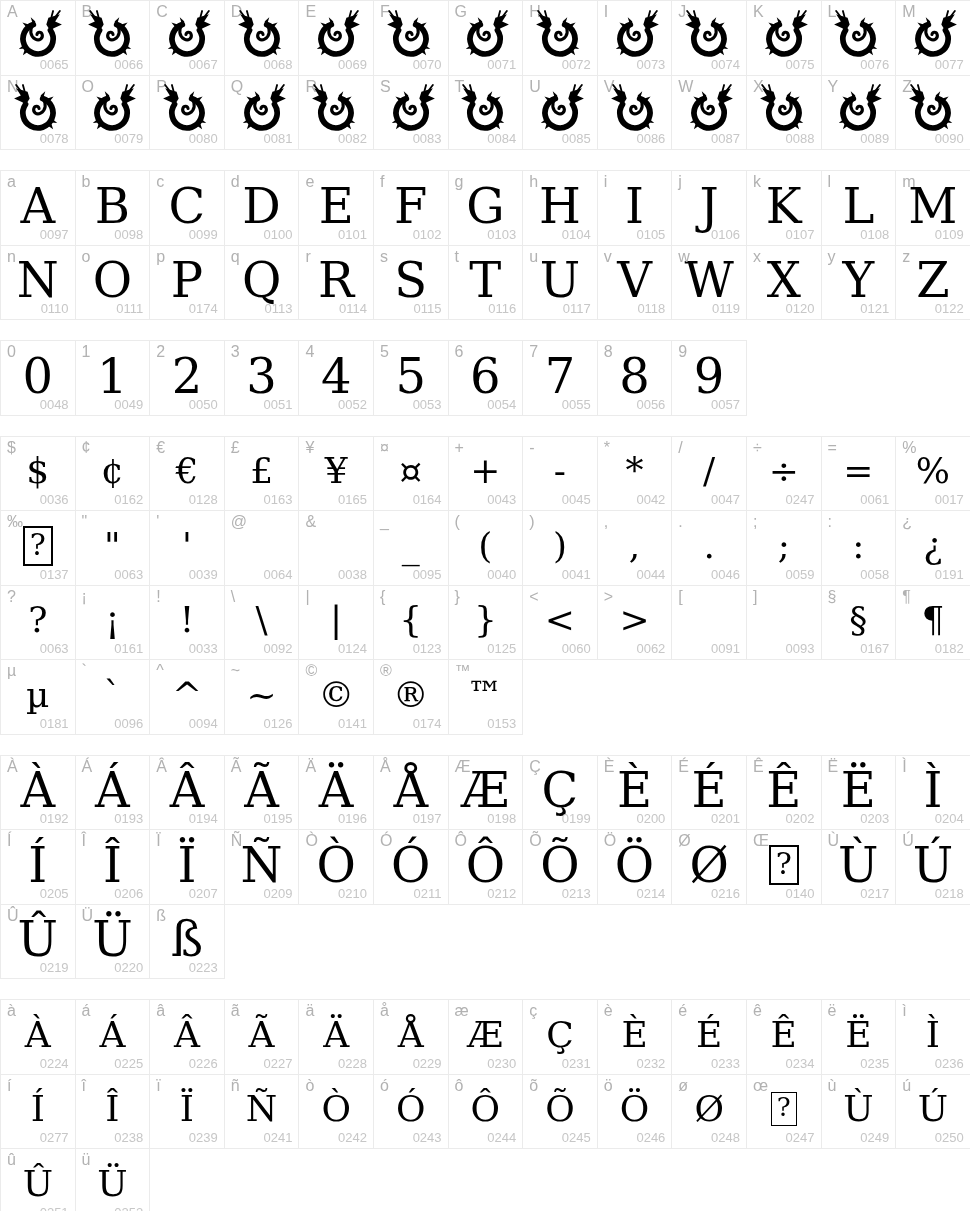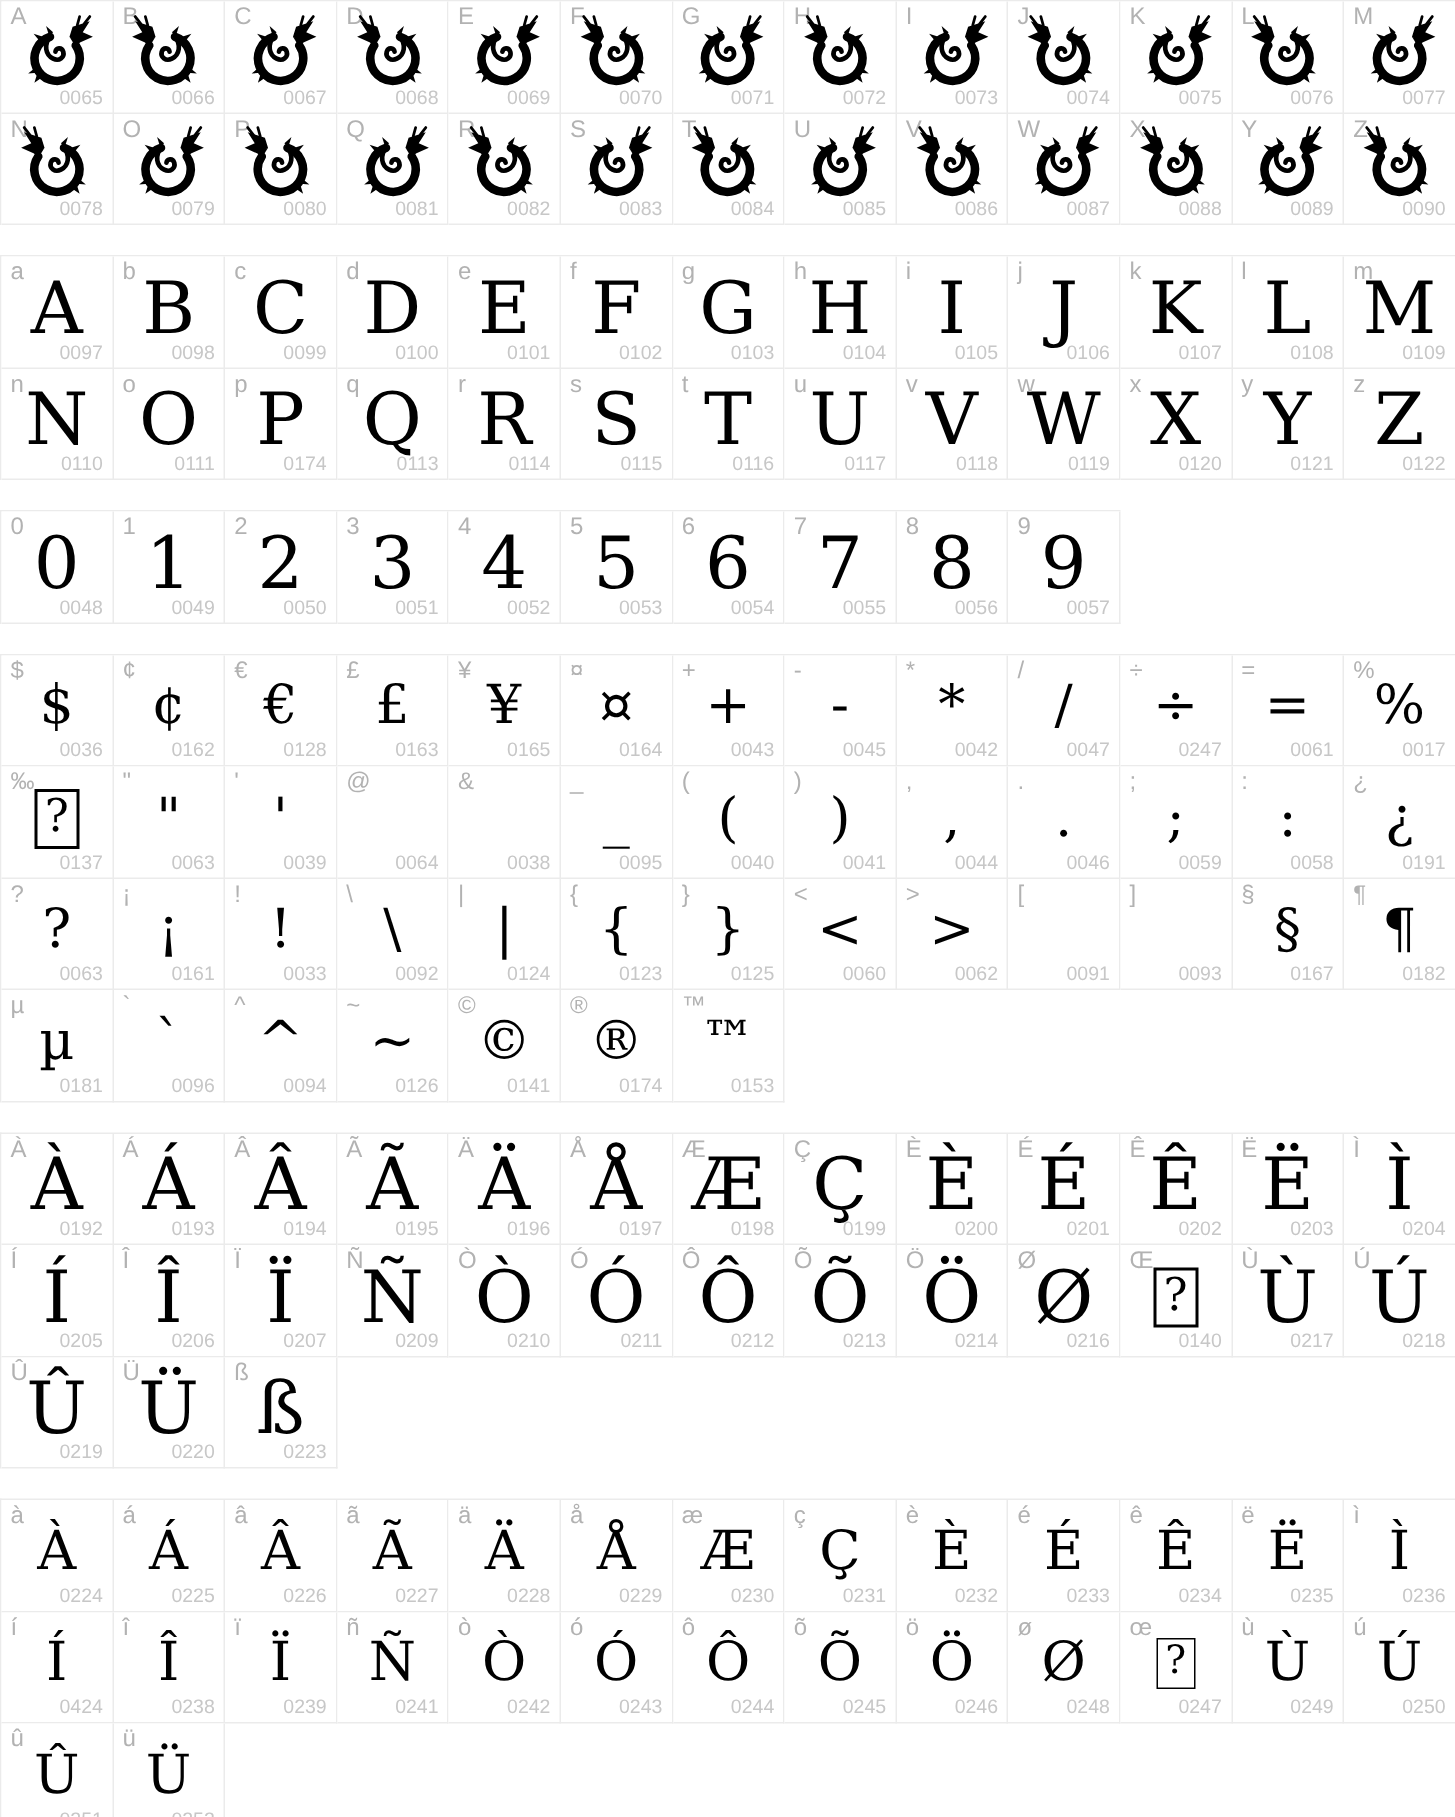--- a/index.html
+++ b/index.html
@@ -961,21 +961,21 @@
     <span class="code">0235</span>
   </div>
       <div class="cell">
     <span class="label">ì</span>
     <span class="glyph">Ì</span>
     <span class="code">0236</span>
   </div>
       <div class="cell">
     <span class="label">í</span>
     <span class="glyph">Í</span>
-    <span class="code">0424</span>
+    <span class="code">0277</span>
   </div>
       <div class="cell">
     <span class="label">î</span>
     <span class="glyph">Î</span>
     <span class="code">0238</span>
   </div>
       <div class="cell">
     <span class="label">ï</span>
     <span class="glyph">Ï</span>
     <span class="code">0239</span>

